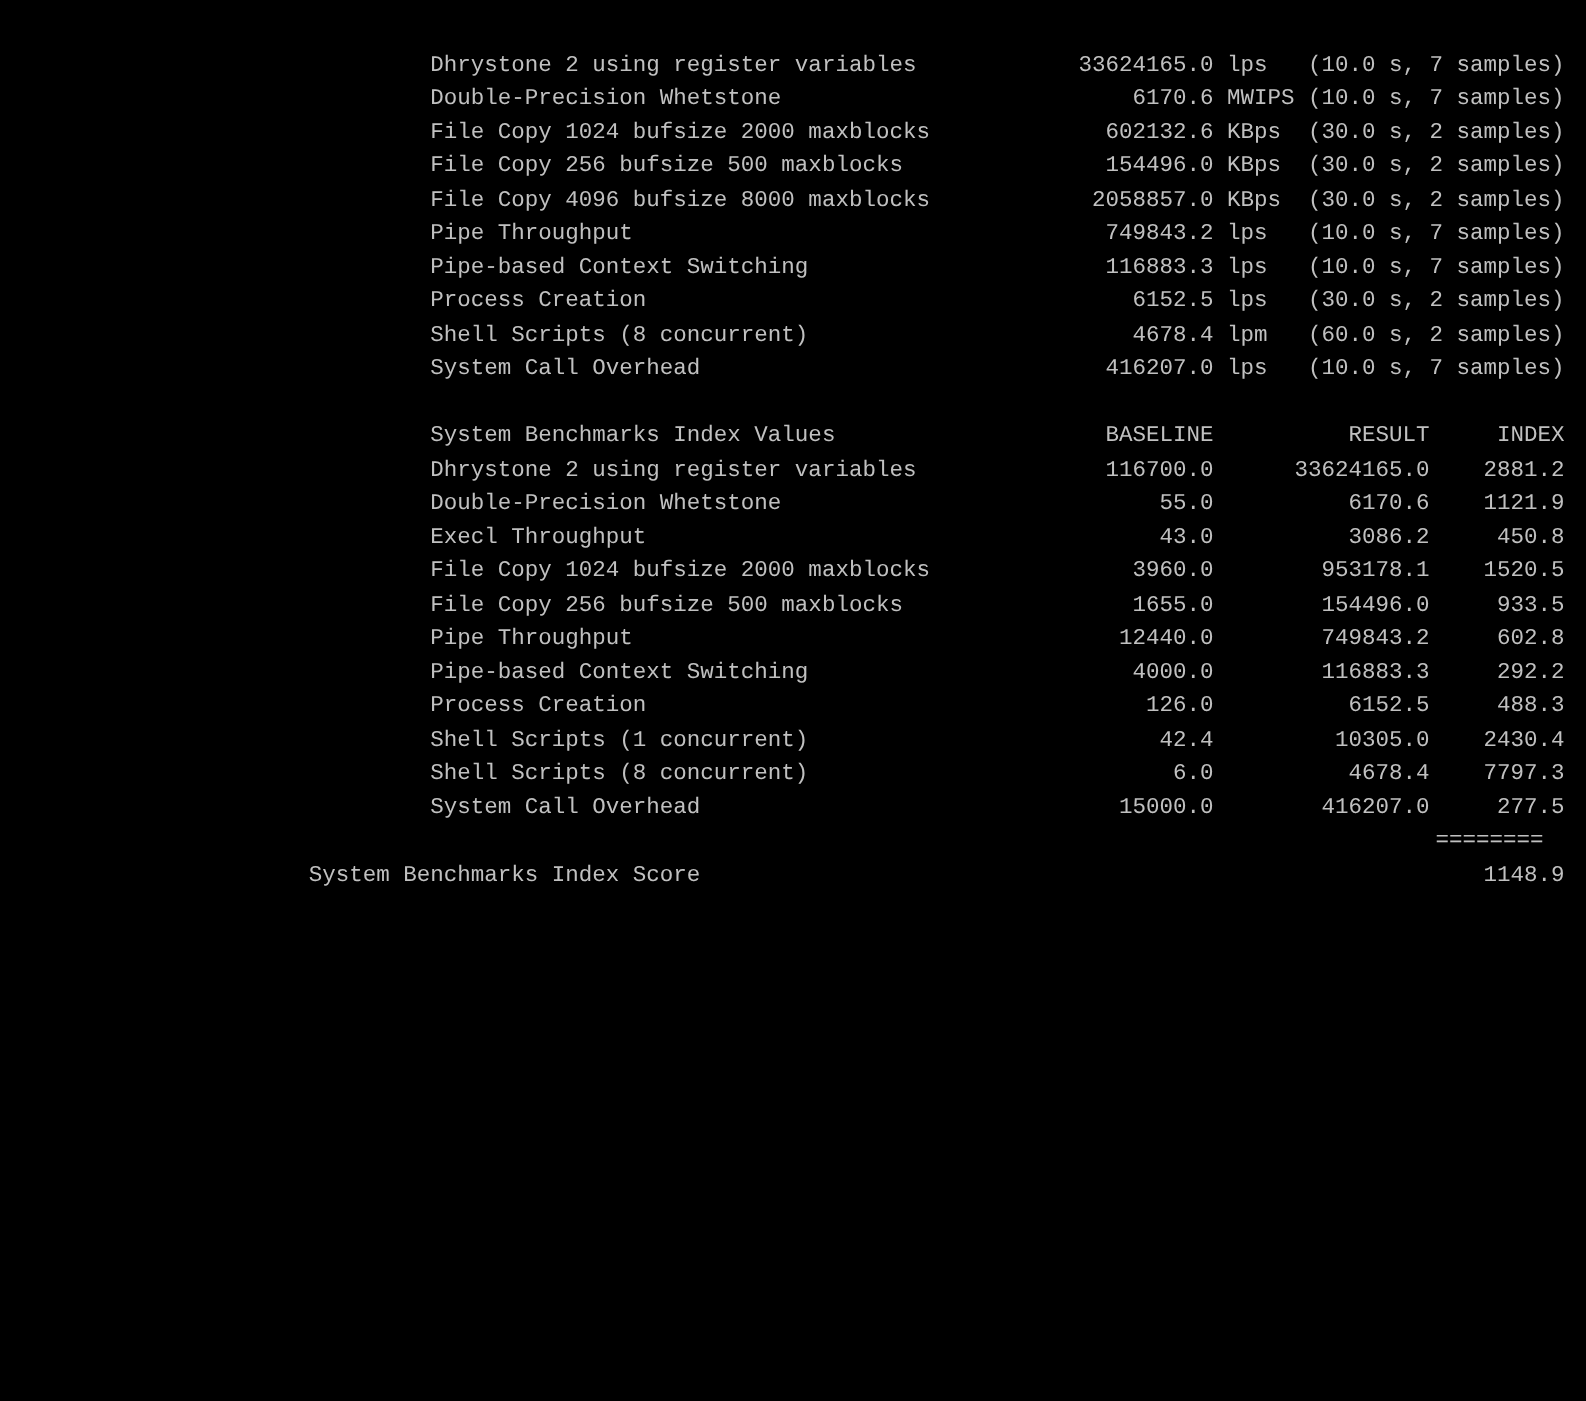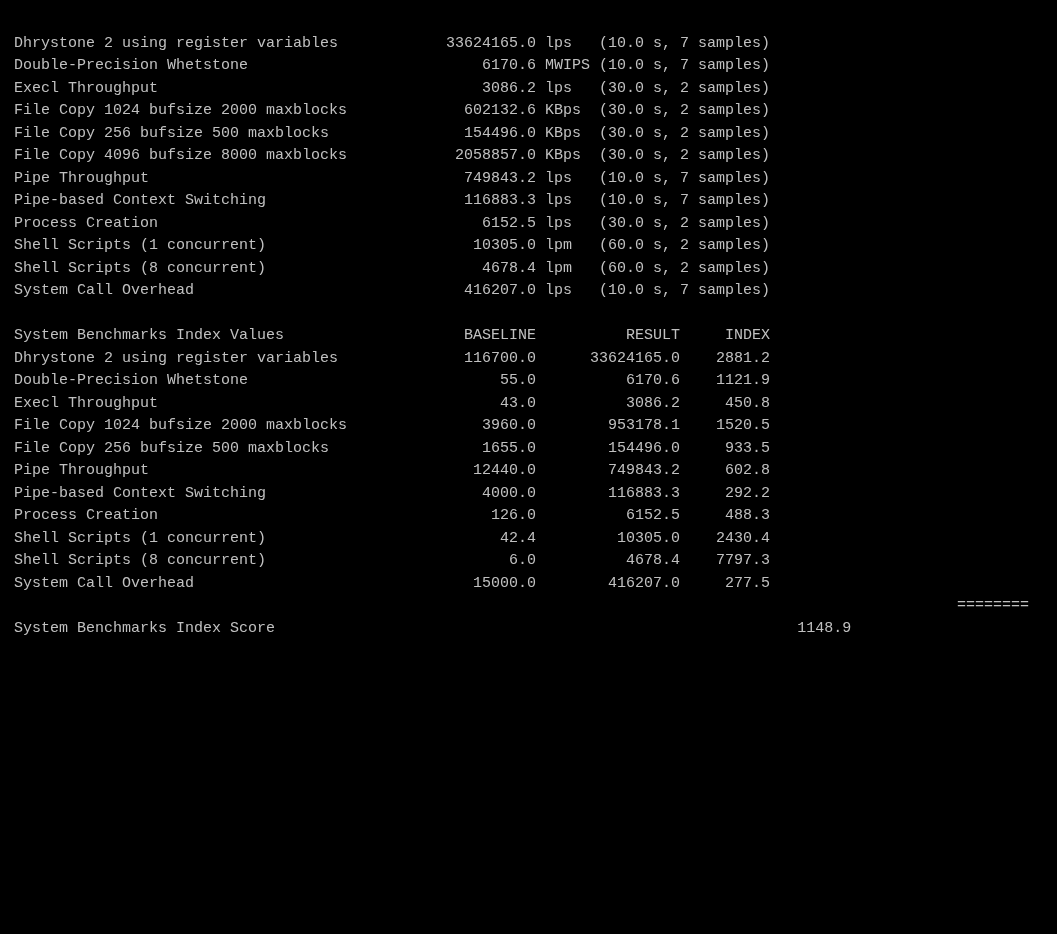--- a/index.html
+++ b/index.html
@@ -15,20 +15,21 @@
       position: relative;
       overflow: hidden;
     }
     .separator {
       color: #c0c0c0;
       white-space: pre;
     }
     .line {
       white-space: pre;
       display: block;
+      text-align: right;
     }
     .watermark {
       position: absolute;
       top: 320px;
       left: 320px;
       color: rgba(180, 30, 30, 0.55);
       font-size: 52px;
       font-weight: bold;
       font-family: 'Courier New', Courier, monospace;
       transform: rotate(-20deg);
@@ -49,28 +50,26 @@
 <div class="separator"></div>
 
 <div class="line"></div>
 <div class="line"></div>
 
 <div class="line">&nbsp;</div>
 
 <div id="measurements-container">
     <div class="line">Dhrystone 2 using register variables            33624165.0 lps   (10.0 s, 7 samples)</div>
     <div class="line">Double-Precision Whetstone                          6170.6 MWIPS (10.0 s, 7 samples)</div>
-    <div class="line">Execl Throughput                                    3086.2 lps   (30.0 s, 2 samples)</div>
     <div class="line">File Copy 1024 bufsize 2000 maxblocks             602132.6 KBps  (30.0 s, 2 samples)</div>
     <div class="line">File Copy 256 bufsize 500 maxblocks               154496.0 KBps  (30.0 s, 2 samples)</div>
     <div class="line">File Copy 4096 bufsize 8000 maxblocks            2058857.0 KBps  (30.0 s, 2 samples)</div>
     <div class="line">Pipe Throughput                                   749843.2 lps   (10.0 s, 7 samples)</div>
     <div class="line">Pipe-based Context Switching                      116883.3 lps   (10.0 s, 7 samples)</div>
     <div class="line">Process Creation                                    6152.5 lps   (30.0 s, 2 samples)</div>
-    <div class="line">Shell Scripts (1 concurrent)                       10305.0 lpm   (60.0 s, 2 samples)</div>
     <div class="line">Shell Scripts (8 concurrent)                        4678.4 lpm   (60.0 s, 2 samples)</div>
     <div class="line">System Call Overhead                              416207.0 lps   (10.0 s, 7 samples)</div>
   </div>
 
 <div class="line">&nbsp;</div>
 
 <div id="index-header-container">
     <div class="line">System Benchmarks Index Values                    BASELINE          RESULT     INDEX</div>
   </div>
 <div id="index-rows-container">

